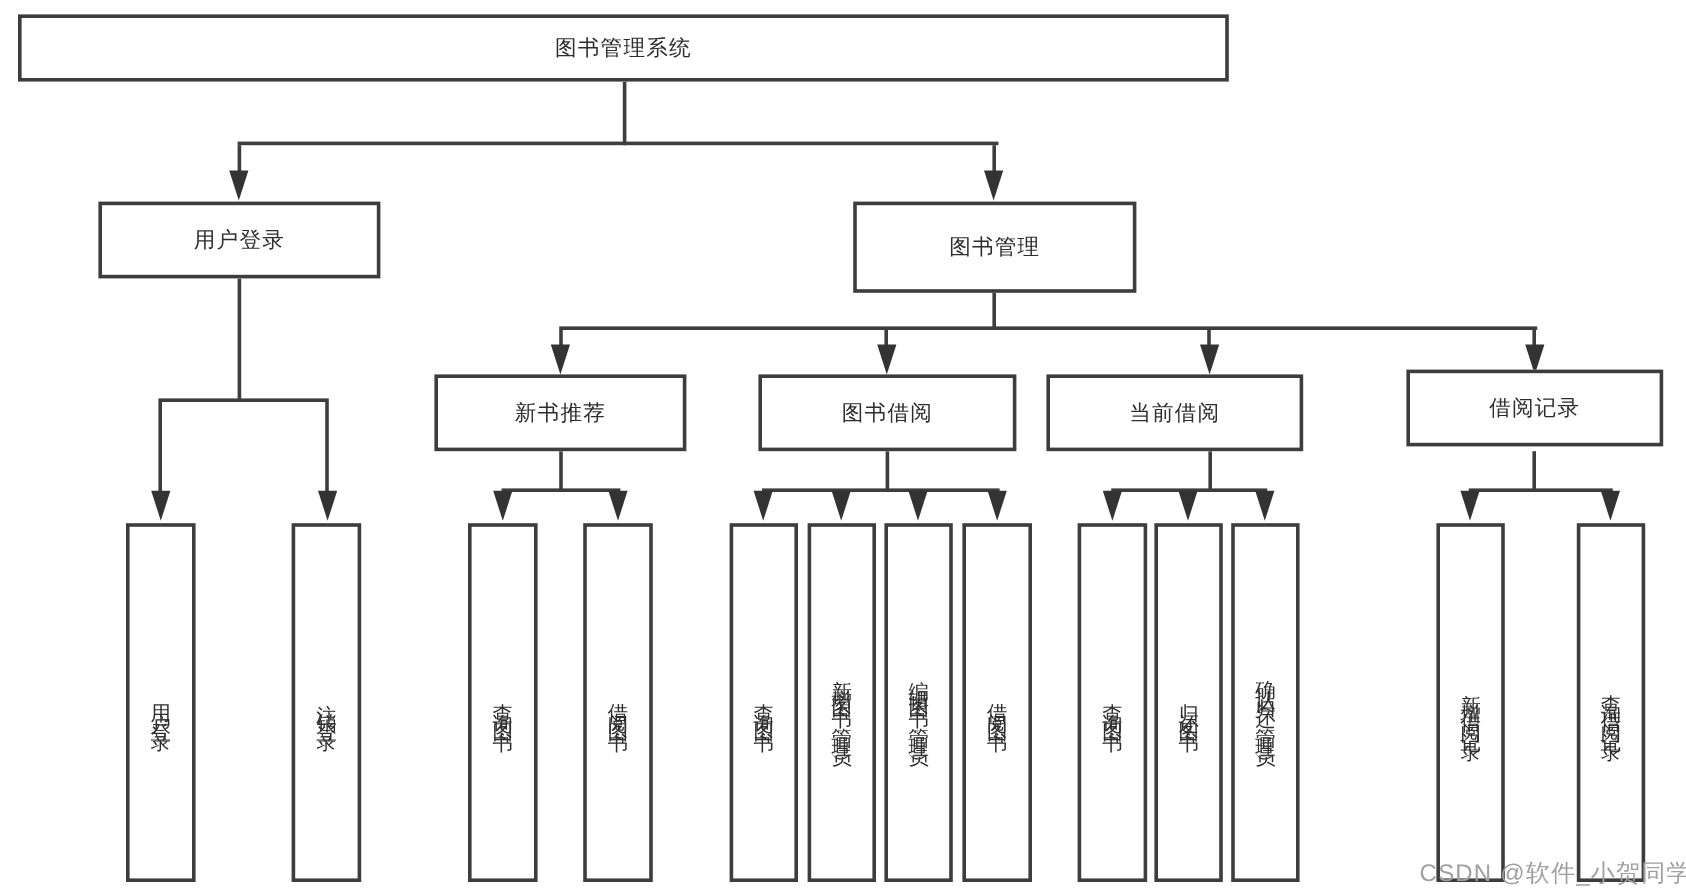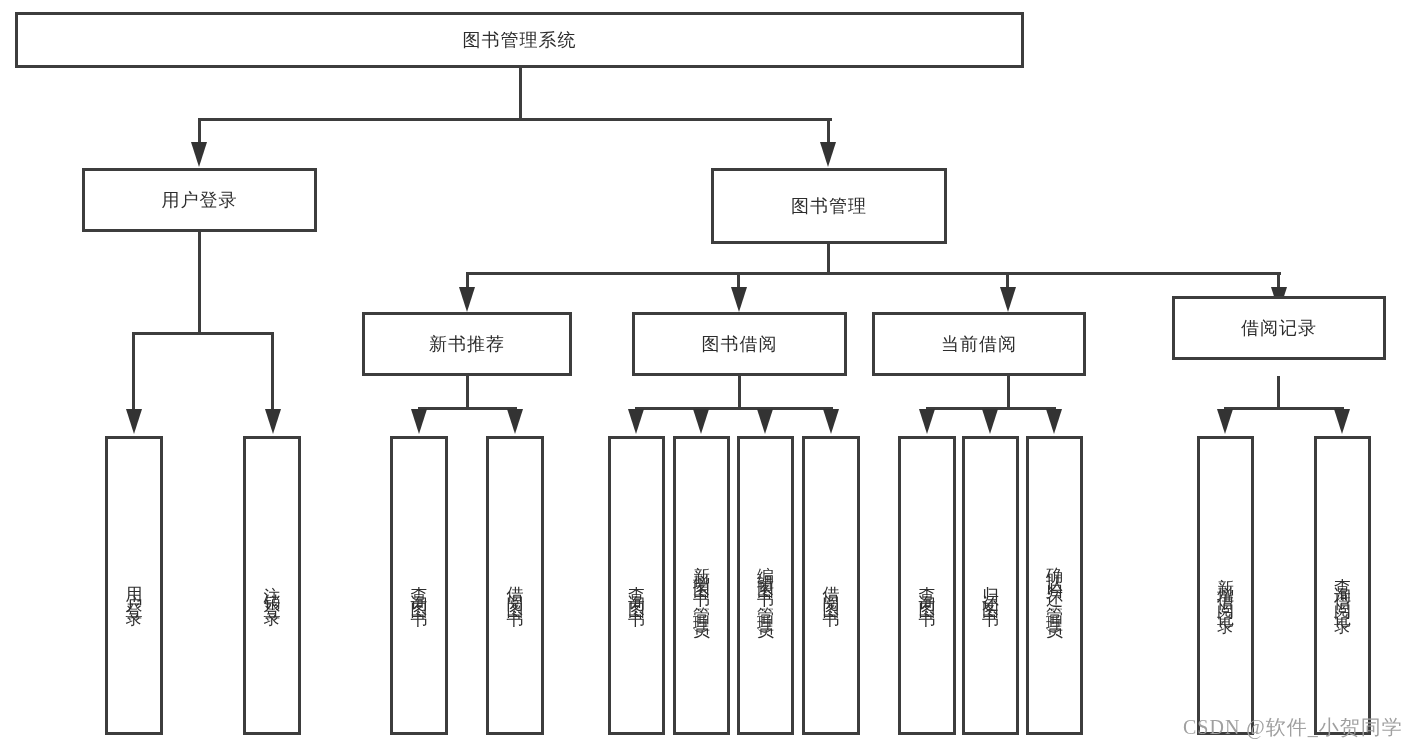--- a/index.html
+++ b/index.html
@@ -1,20 +1,20 @@
 <!DOCTYPE html>
 <html><head>
 <meta charset="utf-8">
 <style>
   html,body { margin:0; padding:0; background:#ffffff; }
   .canvas {
     position:relative;
     width:1405px; height:747px;
     background:#ffffff;
-    font-family:Liberation Serif, serif;
+    font-family:Liberation Sans, sans-serif;
     overflow:hidden;
   }
   .box {
     position:absolute;
     box-sizing:border-box;
     border:3px solid #3d3d3d;
     background:#ffffff;
     display:flex; align-items:center; justify-content:center;
     color:#2d2d2d;
   }
@@ -98,21 +98,21 @@
   <div class="ar" style="left:1334px;top:409px"></div>
 
   <div class="box h" style="left:15px;top:12px;width:1009px;height:56px">图书管理系统</div>
 
   <div class="box h" style="left:82px;top:168px;width:235px;height:64px">用户登录</div>
   <div class="box h" style="left:711px;top:168px;width:236px;height:76px">图书管理</div>
 
   <div class="box h" style="left:362px;top:312px;width:210px;height:64px">新书推荐</div>
   <div class="box h" style="left:632px;top:312px;width:215px;height:64px">图书借阅</div>
   <div class="box h" style="left:872px;top:312px;width:214px;height:64px">当前借阅</div>
-  <div class="box h" style="left:1172px;top:296px;width:214px;height:64px">借阅记录</div>
+  <div class="box h" style="left:1172px;top:308px;width:214px;height:64px">借阅记录</div>
 
   <div class="box v" style="left:105px;top:436px;width:58px;height:299px">用户登录</div>
   <div class="box v" style="left:243px;top:436px;width:58px;height:299px">注销登录</div>
 
   <div class="box v" style="left:390px;top:436px;width:58px;height:299px">查询图书</div>
   <div class="box v" style="left:486px;top:436px;width:58px;height:299px">借阅图书</div>
 
   <div class="box v" style="left:608px;top:436px;width:57px;height:299px">查询图书</div>
   <div class="box v" style="left:673px;top:436px;width:57px;height:299px">新增图书（管理员）</div>
   <div class="box v" style="left:737px;top:436px;width:57px;height:299px">编辑图书（管理员）</div>

